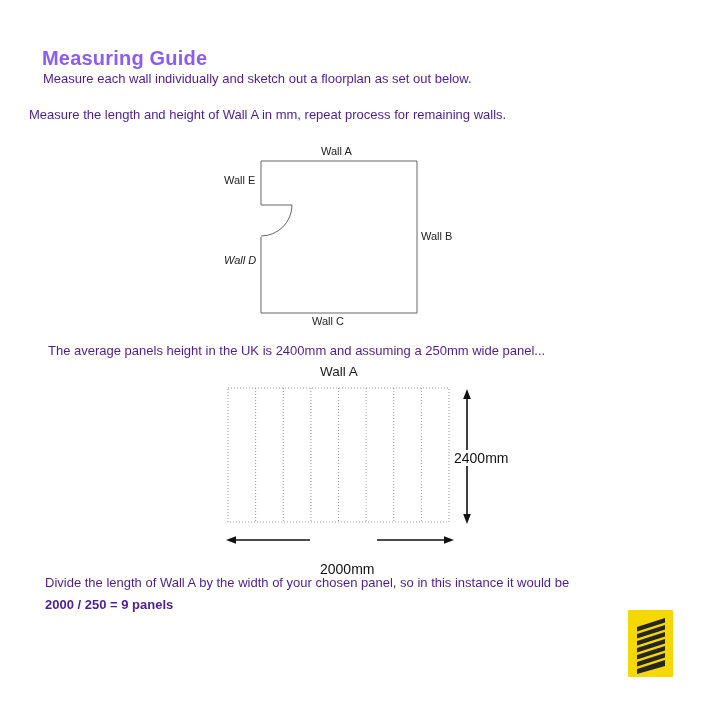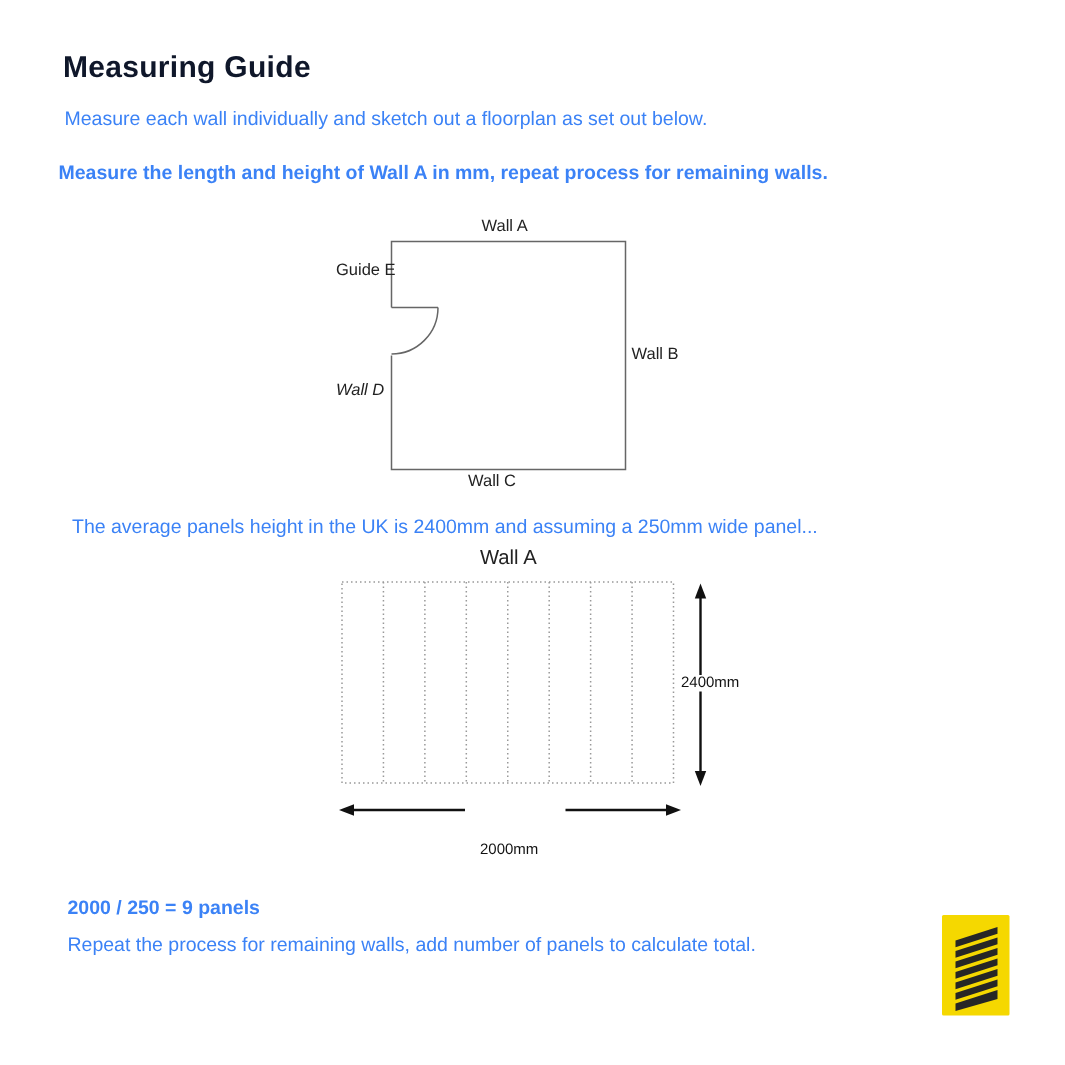--- a/index.html
+++ b/index.html
@@ -1,57 +1,57 @@
 <!DOCTYPE html>
 <html><head>
 <meta charset="utf-8">
 <style>
   html,body{margin:0;padding:0;background:#fff;}
   .page{
     position:relative;width:710px;height:710px;background:#ffffff;
     font-family:"Liberation Sans", sans-serif;color:#222;overflow:hidden;
   }
   .title{
-    position:absolute;left:42px;top:34px;margin:0;
-    font-size:20px;font-weight:bold;color:#0f172a;letter-spacing:0.2px;
+    position:absolute;left:42px;top:47px;margin:0;
+    font-size:20px;font-weight:bold;color:#8b5cf6;letter-spacing:0.2px;
   }
-  .para{position:absolute;margin:0;font-size:13px;color:#3b82f6;white-space:nowrap;}
+  .para{position:absolute;margin:0;font-size:13px;color:#4c1d95;white-space:nowrap;}
   .para.bold{font-weight:bold;}
   .diagram-label{position:absolute;font-size:11px;color:#222;white-space:nowrap;}
   .panel-title{position:absolute;font-size:13.5px;color:#222;white-space:nowrap;}
-  .dim-label{position:absolute;font-size:10px;color:#111;background:#fff;padding:0 2px;white-space:nowrap;}
+  .dim-label{position:absolute;font-size:14px;color:#111;background:#fff;padding:0 2px;white-space:nowrap;}
   svg{position:absolute;overflow:visible;}
   .wallstroke{stroke:#666;stroke-width:1;fill:none;}
   .dotted{stroke:#999;stroke-width:1;fill:none;stroke-dasharray:1,2;}
   .arrowline{stroke:#111;stroke-width:1.6;fill:none;}
   .arrowhead{fill:#111;stroke:none;}
 </style>
 </head>
 <body>
 
 <div class="page">
 
   <h1 class="title">Measuring Guide</h1>
 
   <p class="para" style="left:43px;top:71px;">Measure each wall individually and sketch out a floorplan as set out below.</p>
-  <p class="para" style="left:39px;top:107px;font-weight:bold;">Measure the length and height of Wall A in mm, repeat process for remaining walls.</p>
+  <p class="para" style="left:29px;top:107px;">Measure the length and height of Wall A in mm, repeat process for remaining walls.</p>
 
   <div>
     <svg style="left:210px;top:140px;" width="270" height="200" viewBox="0 0 270 200">
       <g>
 
         <path class="wallstroke" d="M 51 65 L 51 21 L 207 21 L 207 173 L 51 173 L 51 97"></path>
 
         <line class="wallstroke" x1="51" y1="65" x2="82" y2="65"></line>
 
         <path class="wallstroke" d="M 82 65 A 31 31 0 0 1 51 96"></path>
       </g>
     </svg>
     <span class="diagram-label" style="left:321px;top:145px;">Wall A</span>
-    <span class="diagram-label" style="left:224px;top:174px;">Guide E</span>
+    <span class="diagram-label" style="left:224px;top:174px;">Wall E</span>
     <span class="diagram-label" style="left:421px;top:230px;">Wall B</span>
     <span class="diagram-label" style="left:224px;top:254px;font-style:italic;">Wall D</span>
     <span class="diagram-label" style="left:312px;top:315px;">Wall C</span>
   </div>
 
   <p class="para" style="left:48px;top:343px;">The average panels height in the UK is 2400mm and assuming a 250mm wide panel...</p>
 
   <div>
     <span class="panel-title" style="left:320px;top:364px;">Wall A</span>
 
@@ -80,22 +80,22 @@
         <polygon class="arrowhead" points="6,157 16,153.2 16,160.8"></polygon>
         <line class="arrowline" x1="157" y1="157" x2="225" y2="157"></line>
         <polygon class="arrowhead" points="234,157 224,153.2 224,160.8"></polygon>
       </g>
     </svg>
 
     <span class="dim-label" style="left:452px;top:450px;">2400mm</span>
     <span class="dim-label" style="left:318px;top:561px;">2000mm</span>
   </div>
 
+  <p class="para" style="left:45px;top:575px;">Divide the length of Wall A by the width of your chosen panel, so in this instance it would be</p>
   <p class="para bold" style="left:45px;top:597px;">2000 / 250 = 9 panels</p>
-  <p class="para" style="left:45px;top:622px;">Repeat the process for remaining walls, add number of panels to calculate total.</p>
 
   <svg style="left:628px;top:610px;" width="45" height="67" viewBox="0 0 45 67">
     <rect x="0" y="0" width="45" height="67" rx="1" fill="#F5D800"></rect>
     <g fill="#262626">
       <polygon points="9,17 37,8  37,12.5 9,21.5"></polygon>
       <polygon points="9,24 37,15 37,19.5 9,28.5"></polygon>
       <polygon points="9,31 37,22 37,26.5 9,35.5"></polygon>
       <polygon points="9,38 37,29 37,33.5 9,42.5"></polygon>
       <polygon points="9,45 37,36 37,40.5 9,49.5"></polygon>
       <polygon points="9,52 37,43 37,47.5 9,56.5"></polygon>

